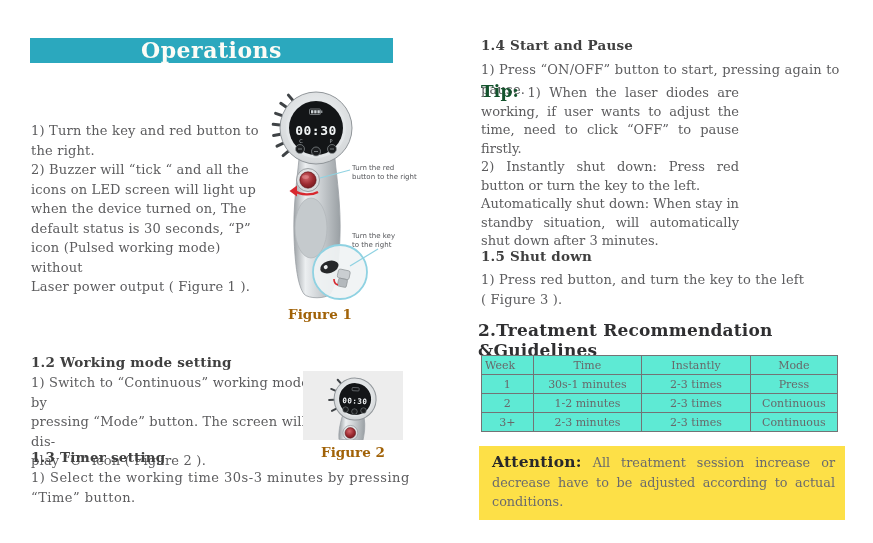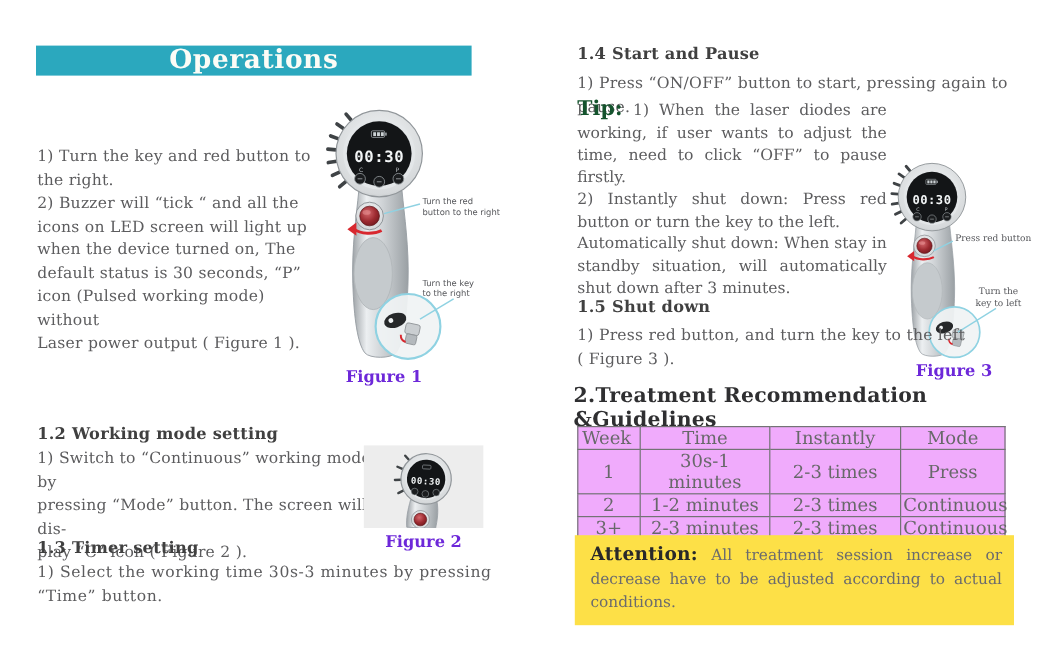--- a/index.html
+++ b/index.html
@@ -10,32 +10,32 @@
   .banner{position:absolute;left:30px;top:38px;width:363px;height:25px;background:#2ba8be;
           text-align:center;color:#fcfcf6;font-weight:bold;font-size:22px;line-height:25px;letter-spacing:0.5px}
 
   .h{position:absolute;font-weight:bold;font-size:13.5px;line-height:16px;color:#404040;letter-spacing:0.2px}
   .h2{position:absolute;font-weight:bold;font-size:17px;line-height:20px;color:#2f2f31;letter-spacing:0.2px}
   .body-txt{position:absolute;font-size:13px;line-height:19.5px;color:#5c5c5e;letter-spacing:0.2px}
   .pre{white-space:pre-line}
 
   .fig{position:absolute}
   .fig svg{display:block}
-  .cap{position:absolute;font-weight:bold;font-size:13.5px;color:#6d28d9;text-align:center}
+  .cap{position:absolute;font-weight:bold;font-size:13.5px;color:#a16207;text-align:center}
   .ann{position:absolute;font-size:7px;line-height:9px;color:#55565a;white-space:pre-line;
        font-family:"DejaVu Sans",sans-serif}
   .ann.serif{font-family:"DejaVu Serif",serif;font-size:7.5px;line-height:9.5px}
   .ann.center{text-align:center}
 
   .tip{position:absolute;font-size:13px;line-height:18.5px;color:#5c5c5e;text-align:justify}
   .tip .lbl{font-size:17px;font-weight:bold;color:#14532d;letter-spacing:0.2px}
   .blk{display:block}
 
   table.tr-table{position:absolute;border-collapse:collapse;table-layout:fixed;
-                 font-size:15px;color:#68686a;text-align:center;background:#f0abfc}
+                 font-size:11px;color:#68686a;text-align:center;background:#5eead4}
   table.tr-table th,table.tr-table td{border:1px solid #737375;font-weight:normal;height:19px;padding:0 2px}
   table.tr-table th.first{text-align:left;padding-left:3px}
 
   .attention{position:absolute;background:#fde047;font-size:12.8px;line-height:19.5px;color:#6b6b6d;
              padding:6px 10px 8px 13px;text-align:justify}
   .attention .lbl{font-size:15.5px;font-weight:bold;color:#28282a;letter-spacing:0.2px}
 
   .led{font-family:"DejaVu Sans Mono",monospace;font-weight:bold;fill:#f2f5f6;letter-spacing:0.5px}
   .hidden-defs{position:absolute;width:0;height:0;overflow:hidden}
 </style>
@@ -194,31 +194,20 @@
 
   <p class="body-txt" style="left:481px;top:60px;width:392px">1) Press “ON/OFF” button to start, pressing again to pause.</p>
 
   <p class="tip" style="left:481px;top:82px;width:258px">
     <span class="lbl">Tip:</span>
     <span>1) When the laser diodes are working, if user wants to adjust the time, need to click “OFF” to pause firstly.</span>
     <span class="blk">2) Instantly shut down: Press red button or turn the key to the left.</span>
     <span class="blk">Automatically shut down: When stay in standby situation, will automatically shut down after 3 minutes.</span>
   </p>
 
-  <div class="fig" style="left:740px;top:131px;width:133px;height:186px">
-    <svg width="133" height="172" viewBox="0 0 133 172">
-      <use href="#device" x="-4" y="2" width="86" height="168"></use>
-      <line x1="38" y1="78" x2="54" y2="70" stroke="#8fd2e2" stroke-width="1.1"></line>
-      <line x1="90" y1="126" x2="58" y2="146" stroke="#8fd2e2" stroke-width="1.1"></line>
-    </svg>
-    <div class="ann serif" style="left:56px;top:63px;width:75px">Press red button</div>
-    <div class="ann serif center" style="left:66px;top:107px;width:52px">Turn the
-key to left</div>
-    <div class="cap" style="left:5px;top:170px;width:100px">Figure 3</div>
-  </div>
 
   <div class="h" style="left:481px;top:248px;width:200px">1.5 Shut down</div>
 
   <p class="body-txt pre" style="left:481px;top:270px;width:330px">1) Press red button, and turn the key to the left
 ( Figure 3 ).</p>
 
   <div class="h2" style="left:478px;top:320px;width:390px">2.Treatment Recommendation &amp;Guidelines</div>
 
   <table class="tr-table" style="left:481px;top:355px;width:357px">
     <colgroup>

